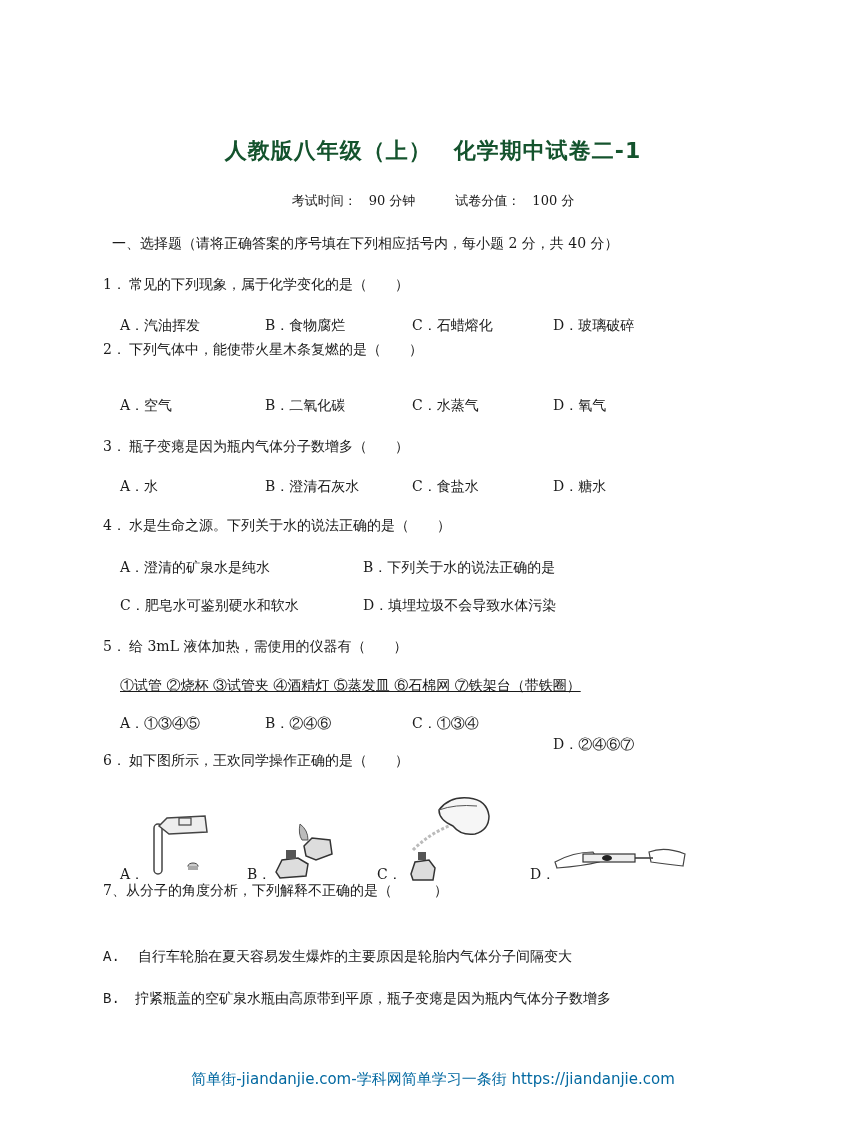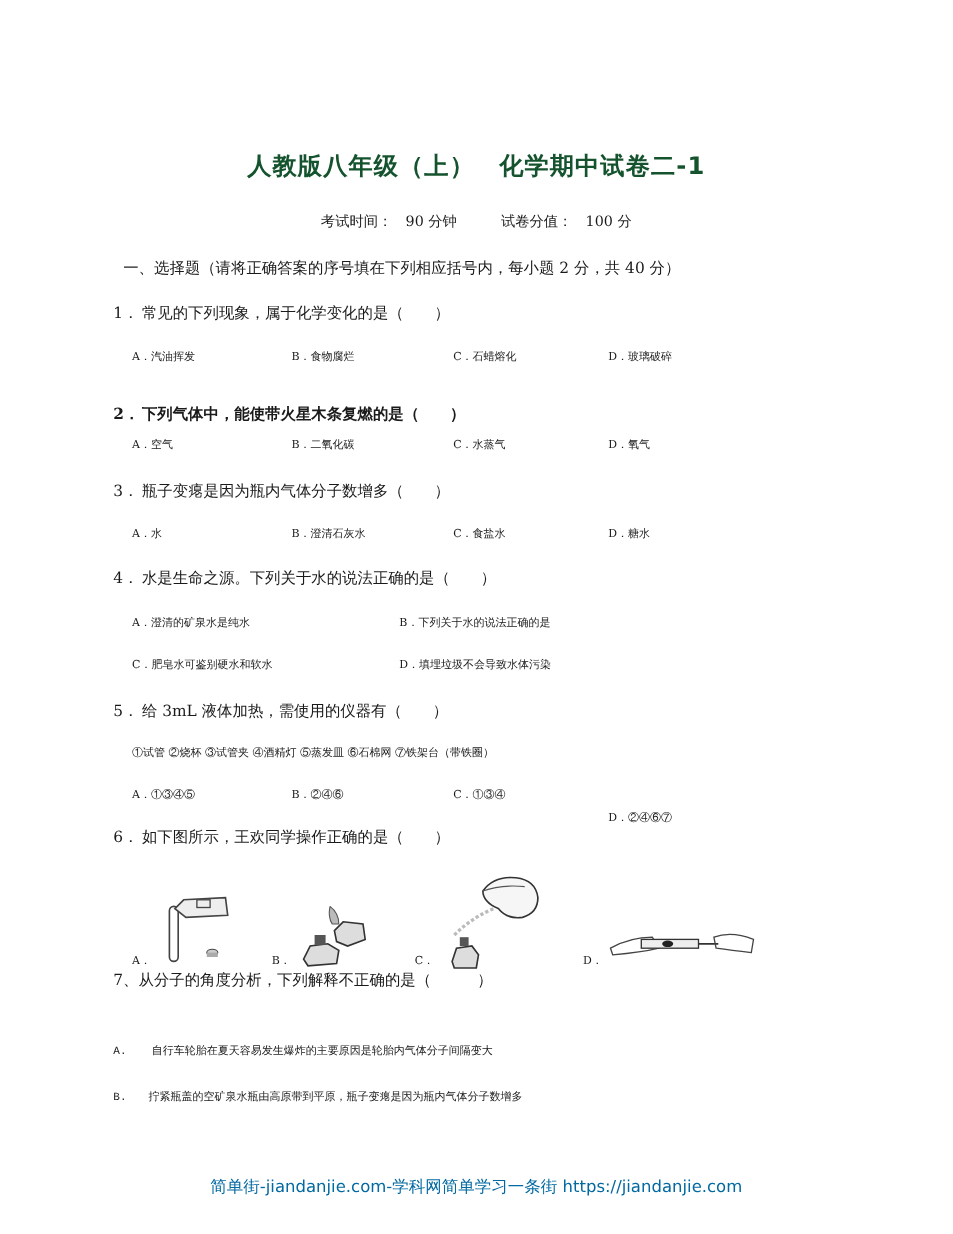--- a/index.html
+++ b/index.html
@@ -14,21 +14,21 @@
       font-family: "DejaVu Sans", "Liberation Sans", sans-serif;
       font-size: 22px; font-weight: bold; color: #14532d; letter-spacing: 1px;
     }
     .title .gap { display: inline-block; width: 22px; }
     .meta { left: 0; width: 866px; top: 192px; text-align: center; font-size: 13px; }
     .meta span { margin: 0 6px; }
     .meta .sp { display: inline-block; width: 16px; }
     .section { left: 112px; top: 235px; font-size: 14px; }
     .q { font-size: 14px; }
     .qnum { display: inline-block; width: 26px; }
-    .opt { font-size: 10px; }
+    .opt { font-size: 14px; }
     .figure svg { display: block; }
     .footer {
       left: 0; width: 866px; top: 1070px; text-align: center;
       font-family: "DejaVu Sans", "Liberation Sans", sans-serif;
       font-size: 15px; color: #0369a1;
     }
   </style>
 </head>
 <body>
 
@@ -43,21 +43,21 @@
 <div class="abs section">一、选择题（请将正确答案的序号填在下列相应括号内，每小题 2 分，共 40 分）</div>
 
 <div class="abs q" style="left:103px; top:276px;">
   <span class="qnum">1．</span><span>常见的下列现象，属于化学变化的是（　　）</span>
 </div>
 <div class="abs opt" style="left:120px; top:317px;">A．汽油挥发</div>
 <div class="abs opt" style="left:265px; top:317px;">B．食物腐烂</div>
 <div class="abs opt" style="left:412px; top:317px;">C．石蜡熔化</div>
 <div class="abs opt" style="left:553px; top:317px;">D．玻璃破碎</div>
 
-<div class="abs q" style="left:103px; top:368px;font-weight:bold;">
+<div class="abs q" style="left:103px; top:341px;">
   <span class="qnum">2．</span><span>下列气体中，能使带火星木条复燃的是（　　）</span>
 </div>
 <div class="abs opt" style="left:120px; top:397px;">A．空气</div>
 <div class="abs opt" style="left:265px; top:397px;">B．二氧化碳</div>
 <div class="abs opt" style="left:412px; top:397px;">C．水蒸气</div>
 <div class="abs opt" style="left:553px; top:397px;">D．氧气</div>
 
 <div class="abs q" style="left:103px; top:438px;">
   <span class="qnum">3．</span><span>瓶子变瘪是因为瓶内气体分子数增多（　　）</span>
 </div>
@@ -70,21 +70,21 @@
   <span class="qnum">4．</span><span>水是生命之源。下列关于水的说法正确的是（　　）</span>
 </div>
 <div class="abs opt" style="left:120px; top:559px;">A．澄清的矿泉水是纯水</div>
 <div class="abs opt" style="left:363px; top:559px;">B．下列关于水的说法正确的是</div>
 <div class="abs opt" style="left:120px; top:597px;">C．肥皂水可鉴别硬水和软水</div>
 <div class="abs opt" style="left:363px; top:597px;">D．填埋垃圾不会导致水体污染</div>
 
 <div class="abs q" style="left:103px; top:638px;">
   <span class="qnum">5．</span><span>给 3mL 液体加热，需使用的仪器有（　　）</span>
 </div>
-<div class="abs opt" style="left:120px; top:677px;">①试管 ②烧杯 ③试管夹 ④酒精灯 ⑤蒸发皿 ⑥石棉网 ⑦铁架台（带铁圈）</div>
+<div class="abs opt" style="left:120px; top:677px;text-decoration:underline;">①试管 ②烧杯 ③试管夹 ④酒精灯 ⑤蒸发皿 ⑥石棉网 ⑦铁架台（带铁圈）</div>
 <div class="abs opt" style="left:120px; top:715px;">A．①③④⑤</div>
 <div class="abs opt" style="left:265px; top:715px;">B．②④⑥</div>
 <div class="abs opt" style="left:412px; top:715px;">C．①③④</div>
 <div class="abs opt" style="left:553px; top:715px;margin-top:21px;">D．②④⑥⑦</div>
 
 <div class="abs q" style="left:103px; top:752px;">
   <span class="qnum">6．</span><span>如下图所示，王欢同学操作正确的是（　　）</span>
 </div>
 
 <div class="abs opt" style="left:120px; top:866px;">A．</div>

